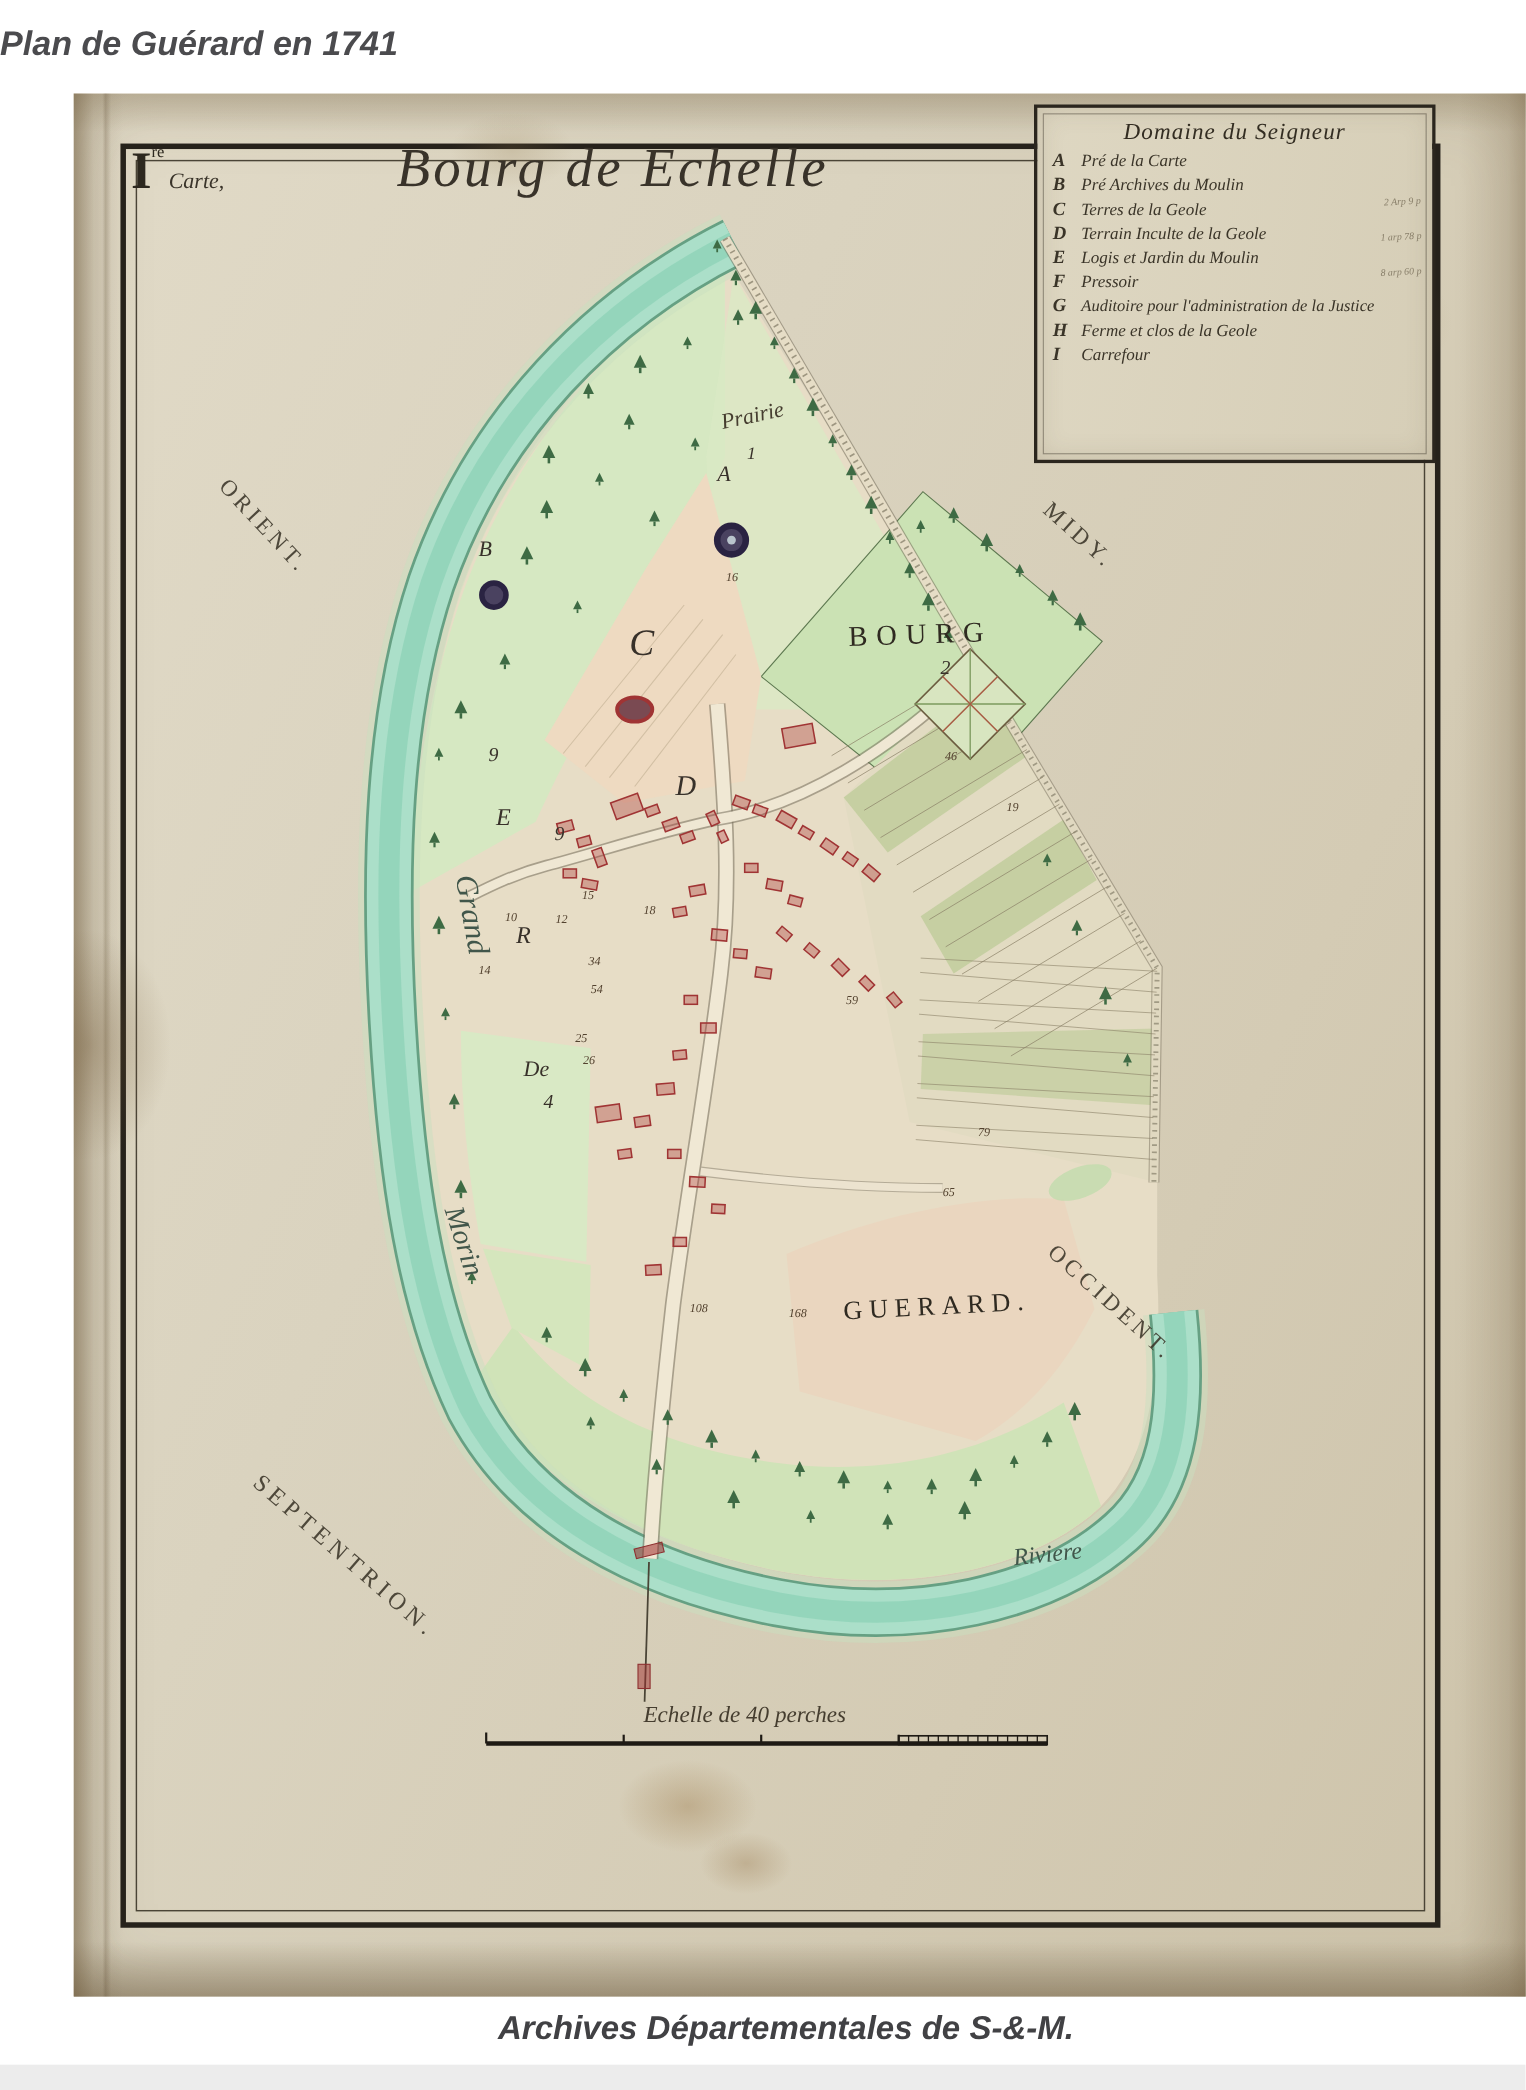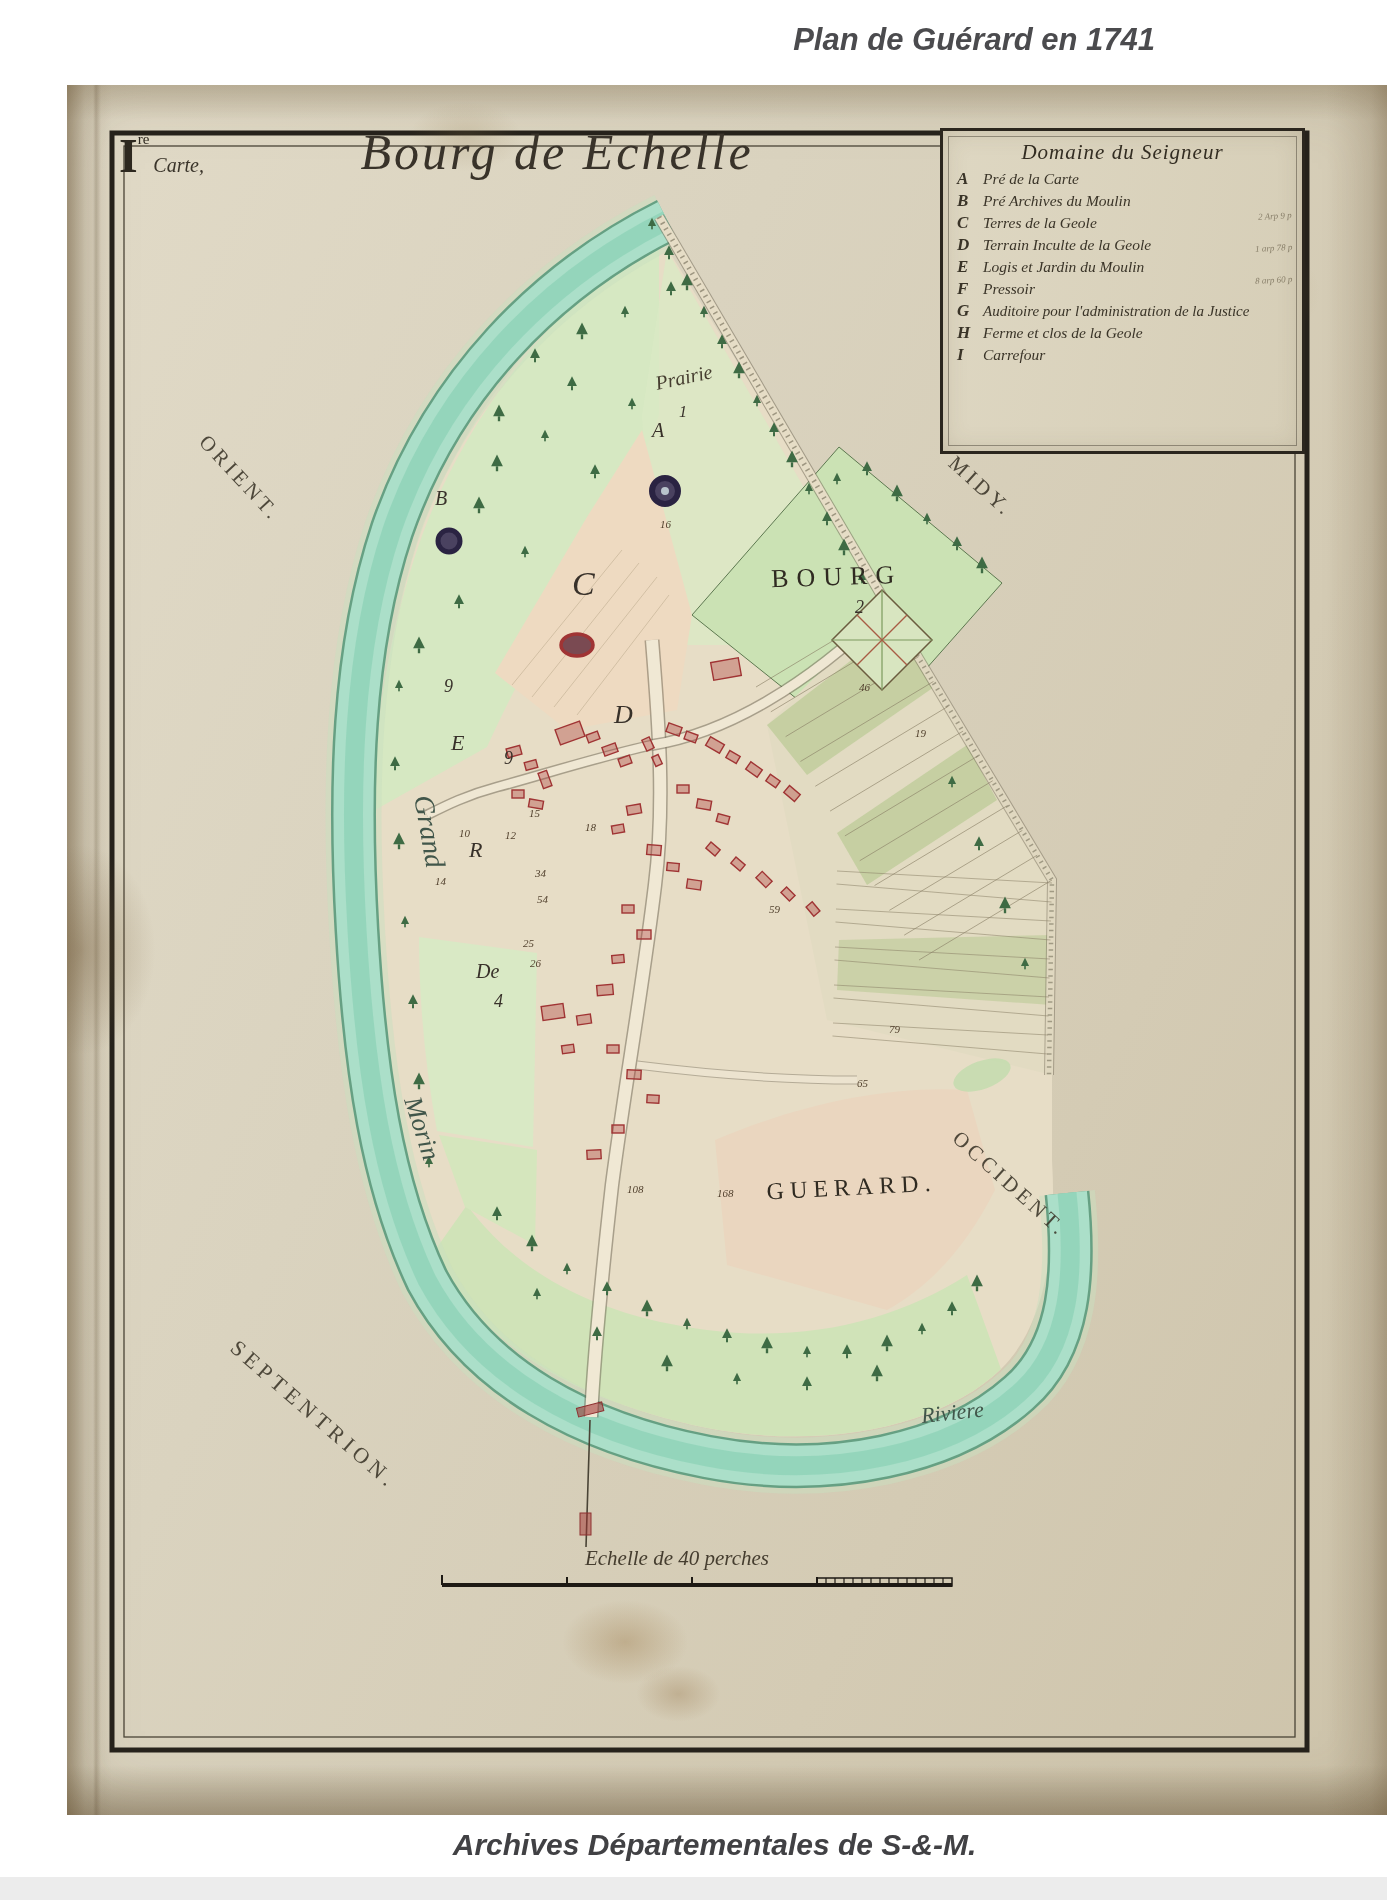--- a/index.html
+++ b/index.html
@@ -1,21 +1,21 @@
 <!DOCTYPE html>
 <html><head>
 <meta charset="utf-8">
 <style>
   html,body{margin:0;padding:0;}
   body{
     width:1387px;height:1900px;position:relative;overflow:hidden;
     background:#ffffff;font-family:"Liberation Sans",sans-serif;
   }
   .page-title{
-    position:absolute;top:22px;left:0;width:1155px;text-align:right;
+    position:absolute;top:22px;left:0;width:1155px;text-align:left;
     font-style:italic;font-weight:bold;font-size:31px;color:#4b4b4e;
   }
   .caption{
     position:absolute;top:1828px;left:0;width:100%;text-align:center;
     font-style:italic;font-weight:bold;font-size:30px;color:#414144;padding-left:21px;
   }
   .bottom-strip{position:absolute;top:1877px;left:0;width:100%;height:23px;background:#ececec;}
 
   .photo{
     position:absolute;left:55px;top:85px;width:1329px;height:1730px;
@@ -45,21 +45,21 @@
   .folio-sup{font-size:15px;vertical-align:28px;font-family:"Liberation Serif",serif;}
   .folio-word{font-family:"Liberation Serif",serif;font-style:italic;font-size:20px;margin-left:4px;color:#3a342a;}
   .map-title{
     position:absolute;left:170px;top:38px;width:640px;text-align:center;z-index:4;
     font-family:"Liberation Serif",serif;font-style:italic;font-size:50px;
     letter-spacing:3px;color:#39332a;
   }
 
   
   .legend{
-    position:absolute;left:873px;top:43px;width:365px;height:326px;z-index:4;
+    position:absolute;left:873px;top:10px;width:365px;height:326px;z-index:4;
     border:3px solid #2b261e;box-sizing:border-box;
     background:linear-gradient(100deg,#ded7c2,#d6ceb7);
     box-shadow:inset 0 0 0 1px rgba(74,68,54,.0), inset 0 0 24px rgba(95,80,50,.18);
   }
   .legend::before{content:"";position:absolute;inset:5px;border:1px solid rgba(60,54,42,.45);pointer-events:none;}
   .legend-title{
     text-align:center;margin:9px 6px 3px;color:#332d22;
     font-family:"Liberation Serif",serif;font-style:italic;font-size:21px;letter-spacing:1px;
   }
   .legend-row{display:flex;align-items:baseline;padding:1px 10px 1px 14px;color:#3a3428;}

